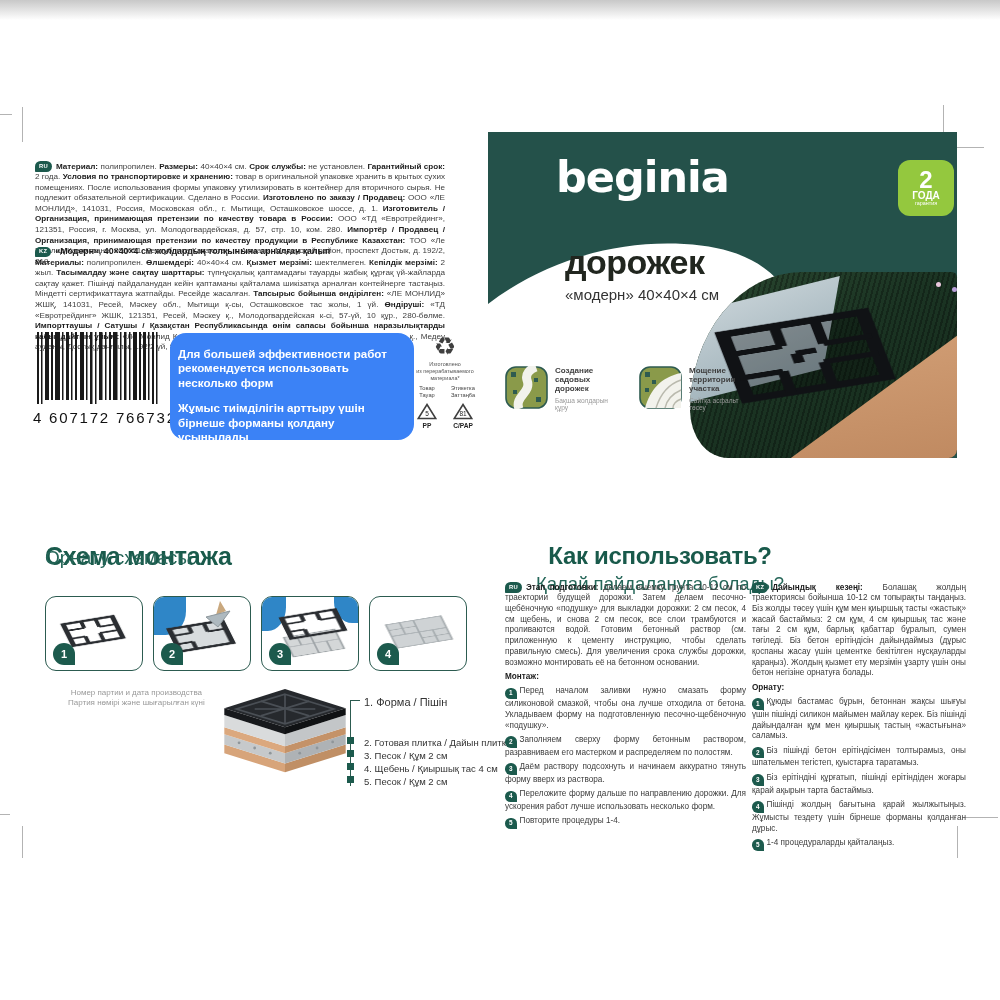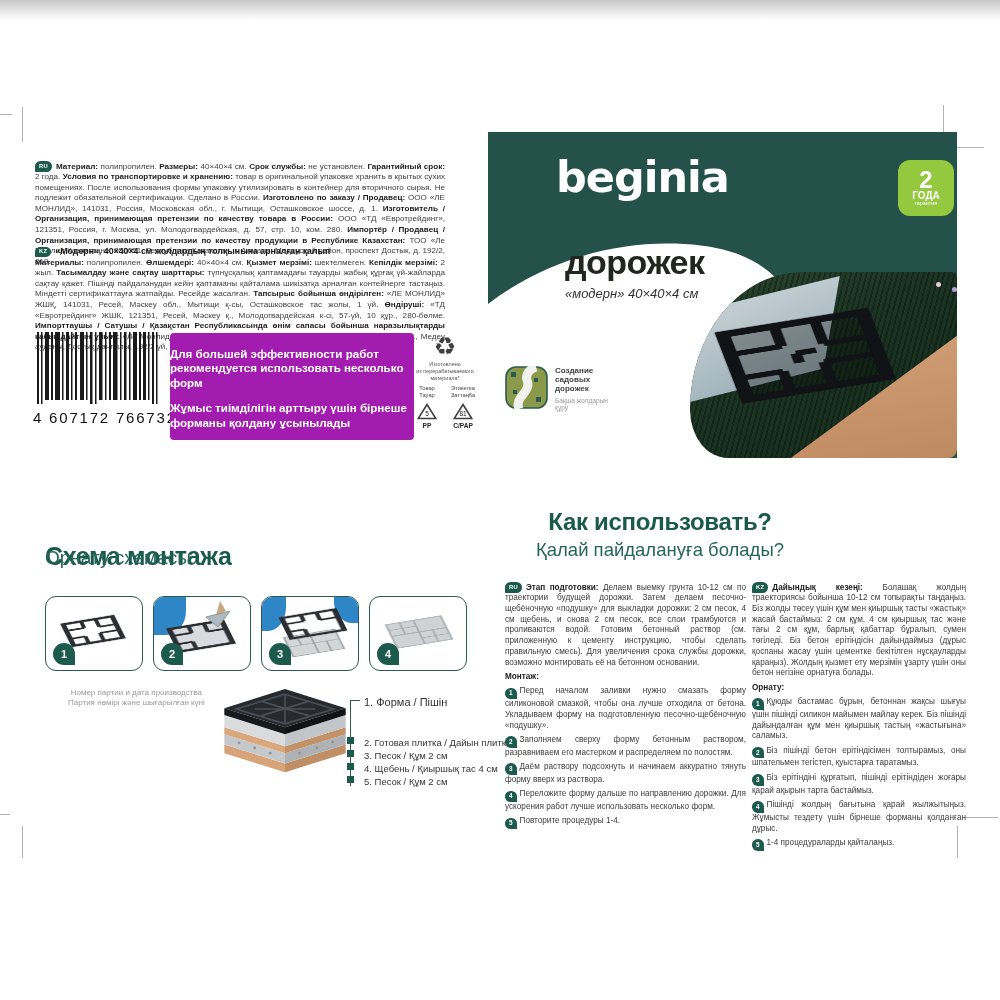--- a/index.html
+++ b/index.html
@@ -8,39 +8,39 @@
   .abs{position:absolute;}
   .crop{position:absolute;background:#b3b3b3;}
   
   .legal{font-size:8.1px;line-height:1.31;text-align:justify;color:#3d3d3d;}
   .legal b{color:#1c1c1c;}
   .pill{display:inline-block;background:#1c5a4d;color:#fff;font-size:5.8px;font-weight:bold;
         padding:1.5px 4px;border-radius:7px 7px 7px 1px;letter-spacing:.3px;vertical-align:1px;margin-right:4px;}
   
   .barcode-digits{font-size:15px;letter-spacing:1.8px;color:#111;margin-top:1px;white-space:nowrap;}
   
-  .tipbox{background:#a21caf;border-radius:4px;color:#fff;padding:14px 0;box-sizing:border-box;}
+  .tipbox{background:#3b82f6;border-radius:16px;color:#fff;padding:14px 8px;box-sizing:border-box;}
   .tipbox p{margin:0 0 11px 0;font-weight:bold;font-size:11.6px;line-height:1.24;}
   .tipbox p:last-child{margin:0;}
   
   .recy{text-align:center;color:#4a4a4a;}
   .recy .sym{font-size:25px;line-height:1;color:#3f3f3f;}
   .recy .note{font-size:5.4px;line-height:1.25;color:#555;margin-top:2px;}
   .recy .cols{display:flex;justify-content:space-between;margin-top:4px;}
   .recy .col{width:30px;font-size:5.7px;line-height:1.25;color:#444;}
   .recy .abbr{font-size:6.6px;font-weight:bold;color:#222;margin-top:0px;}
   
   .panel{background:#24514a;}
   .logo{color:#fff;font-weight:bold;font-size:43px;letter-spacing:-1px;font-family:"DejaVu Sans",sans-serif;position:relative;line-height:1;}
   .badge2{background:#94c83e;border-radius:12px;color:#fff;text-align:center;display:flex;flex-direction:column;justify-content:center;}
   .badge2 .n{font-size:24px;font-weight:bold;line-height:.9;}
   .badge2 .l1{font-size:10px;font-weight:bold;line-height:1.1;}
   .badge2 .l2{font-size:5.4px;line-height:1.1;}
   .front-title{font-size:34px;line-height:.98;font-weight:600;color:#21261f;letter-spacing:-.5px;}
-  .front-sub{font-size:13px;color:#333;margin-top:7px;font-style:italic;}
+  .front-sub{font-size:15px;color:#333;margin-top:7px;}
   .feat{display:flex;gap:20px;}
   .feat .item{display:flex;gap:7px;}
   .feat .txt{width:64px;}
   .feat .t1{font-size:8px;font-weight:bold;color:#3f3f3f;line-height:1.15;}
   .feat .t2{font-size:6.6px;color:#9a9a9a;line-height:1.2;margin-top:3px;}
   .photo{border-radius:130px 6px 10px 44px / 160px 6px 10px 56px;overflow:hidden;
          background:linear-gradient(150deg,#2a4730 0%,#1b3423 45%,#152b1c 100%);}
   .photo .grass-tex{position:absolute;inset:0;background:repeating-linear-gradient(105deg,rgba(0,0,0,.28) 0 2px,transparent 2px 5px);}
   .photo .slab{position:absolute;left:-4%;top:14%;width:58%;height:46%;
         background:linear-gradient(170deg,#c6d1d6,#9db0b8);transform:rotate(-14deg) skewX(-24deg);}
@@ -209,20 +209,34 @@
           <rect x="6" y="6" width="5" height="5" fill="#2e5b50"></rect>
             <rect x="31" y="31" width="5" height="5" fill="#2e5b50"></rect>
           <rect x="29" y="12" width="4" height="4" fill="#2e5b50"></rect>
             <rect x="8" y="24" width="4" height="4" fill="#2e5b50"></rect>
         </svg>
         <div class="txt">
           <div class="t1">Создание садовых дорожек</div>
           <div class="t2">Бақша жолдарын құру</div>
         </div>
       </div>
+      <div class="item">
+        <svg width="43" height="43" viewBox="0 0 43 43">
+          <rect x="1" y="1" width="41" height="41" rx="10" fill="#8a9a4a" stroke="#2e5b50" stroke-width="1.6"></rect>
+          <path d="M42,42 L42,7 C22,11 11,24 6,42 Z" fill="#f2f2ec"></path>
+          <path d="M42,14 C30,18 22,26 17,42 M42,24 C33,28 28,33 26,42 M42,33 C37,35 34,38 34,42" stroke="#b9b9ad" stroke-width="1.4" fill="none"></path>
+          <rect x="6" y="6" width="5" height="5" fill="#2e5b50"></rect>
+            <rect x="13" y="14" width="4" height="4" fill="#2e5b50"></rect>
+          <rect x="6" y="22" width="4" height="4" fill="#2e5b50"></rect>
+        </svg>
+        <div class="txt">
+          <div class="t1">Мощение территории участка</div>
+          <div class="t2">Сайтқа асфальт төсеу</div>
+        </div>
+      </div>
     </div>
   </div>
 
   <div class="abs h-ru" style="left:45px;top:542px;">Схема монтажа</div>
   <div class="abs h-kz" style="left:45px;top:544px;">Орнату схемасы</div>
 
   <div class="stepbox" style="left:45px;top:596px;">
     <div class="abs iso" style="left:18px;top:12px;width:58px;height:44px;">
       <svg width="58" height="44" viewBox="0 0 100 100" preserveAspectRatio="none">
         <rect x="6" y="6" width="88" height="88" fill="none" stroke="#2b2e32" stroke-width="9"></rect>
@@ -314,21 +328,21 @@
   <div class="sq" style="left:347px;top:763px;"></div>
   <div class="sq" style="left:347px;top:776px;"></div>
   <div class="abs legend1" style="left:364px;top:696px;">1. Форма / Пішін</div>
   <div class="abs legend-list" style="left:364px;top:736px;">
     <div>2. Готовая плитка / Дайын плитка</div>
     <div>3. Песок / Құм 2 см</div>
     <div>4. Щебень / Қиыршық тас 4 см</div>
     <div>5. Песок / Құм 2 см</div>
   </div>
 
-  <div class="abs" style="left:500px;top:508px;width:320px;text-align:center;">
+  <div class="abs" style="left:500px;top:542px;width:320px;text-align:center;">
     <div class="h-ru" style="font-size:24px;">Как использовать?</div>
     <div class="h-kz" style="font-size:18.5px;">Қалай пайдалануға болады?</div>
   </div>
 
   <div class="abs usecol" style="left:505px;top:582px;width:241px;">
     <p><span class="pill">RU</span><span><b>Этап подготовки:</b> Делаем выемку грунта 10-12 см по траектории будущей дорожки. Затем делаем песочно-щебёночную «подушку» для выкладки дорожки: 2 см песок, 4 см щебень, и снова 2 см песок, все слои трамбуются и проливаются водой. Готовим бетонный раствор (см. приложенную к цементу инструкцию, чтобы сделать правильную смесь). Для увеличения срока службы дорожки, возможно монтировать её на бетонном основании.</span></p>
     <p class="subhead">Монтаж:</p>
     <p><span class="leafnum-s">1</span><span>Перед началом заливки нужно смазать форму силиконовой смазкой, чтобы она лучше отходила от бетона. Укладываем форму на подготовленную песочно-щебёночную «подушку».</span></p>
     <p><span class="leafnum-s">2</span><span>Заполняем сверху форму бетонным раствором, разравниваем его мастерком и распределяем по полостям.</span></p>
     <p><span class="leafnum-s">3</span><span>Даём раствору подсохнуть и начинаем аккуратно тянуть форму вверх из раствора.</span></p>

